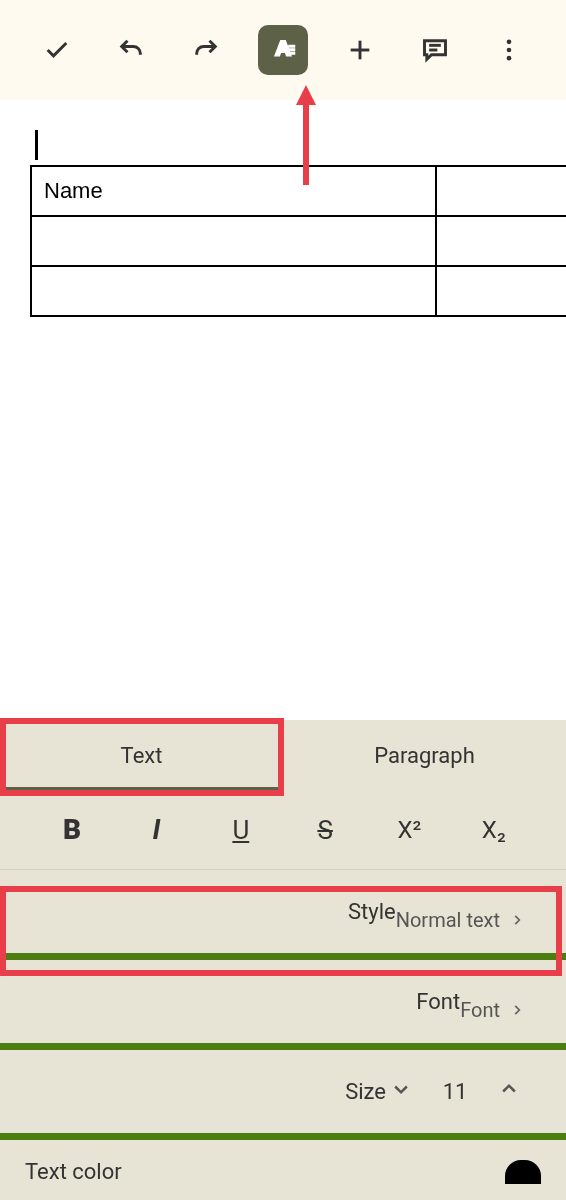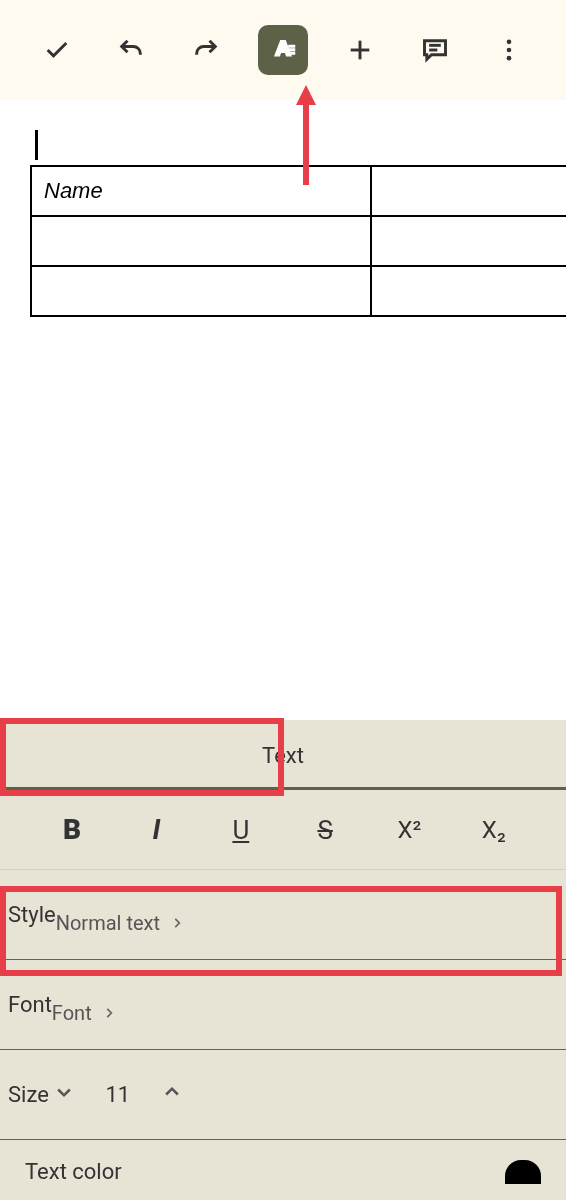--- a/index.html
+++ b/index.html
@@ -70,22 +70,21 @@
       width: 540px;
     }
     .doc-table td {
       border: 2px solid #000000;
       height: 50px;
       padding: 8px 12px;
       font-size: 22px;
       font-family: Arial, sans-serif;
     }
     .doc-table td:first-child {
-      width: 340px;
-      font-style: italic;
+      width: 405px;
     }
     .format-panel {
       position: absolute;
       bottom: 0;
       left: 0;
       right: 0;
       background: #e8e4d5;
       height: 480px;
     }
     .panel-tabs {
@@ -144,24 +143,24 @@
     }
     .format-btn.bold { font-weight: 900; font-size: 28px; }
     .format-btn.italic { font-style: italic; font-weight: bold; font-size: 28px; }
     .format-btn.underline { text-decoration: underline; font-size: 26px; }
     .format-btn.strike { text-decoration: line-through; font-size: 26px; }
     .format-btn.super { font-size: 24px; }
     .format-btn.sub { font-size: 24px; }
     .panel-row {
       display: flex;
       align-items: center;
-      justify-content: flex-start;
+      justify-content: flex-end;
       height: 90px;
-      padding: 0 8px;
-      border-bottom: 1px solid #4d7c0f;
+      padding: 0 42px;
+      border-bottom: 7px solid #4d7c0f;
     }
     .panel-row-label {
       font-size: 22px;
       color: #333;
     }
     .panel-row-value {
       display: flex;
       align-items: center;
       gap: 10px;
       font-size: 20px;
@@ -294,20 +293,23 @@
 </div>
 
 <div class="tab-highlight-1"></div>
 <div class="style-highlight"></div>
 
 <div class="format-panel">
   <div class="panel-tabs">
     <div class="panel-tab active">
       <span>Text</span>
       <div class="tab-underline"></div>
+    </div>
+    <div class="panel-tab">
+      <span>Paragraph</span>
     </div>
   </div>
 
   <div class="format-row">
     <div class="format-btn bold">B</div>
     <div class="format-btn italic">I</div>
     <div class="format-btn underline">U</div>
     <div class="format-btn strike">S</div>
     <div class="format-btn super">X²</div>
     <div class="format-btn sub">X₂</div>

